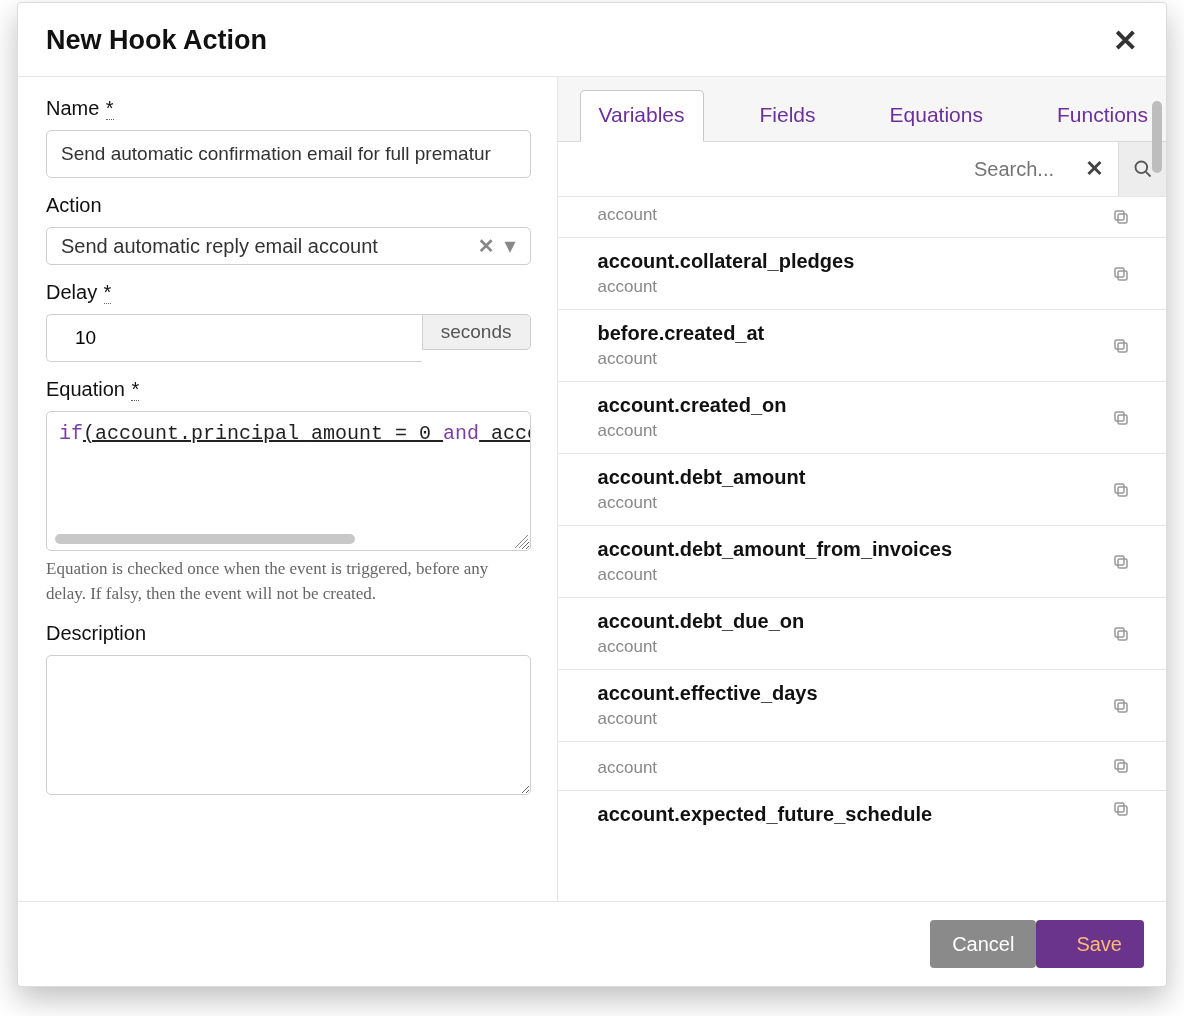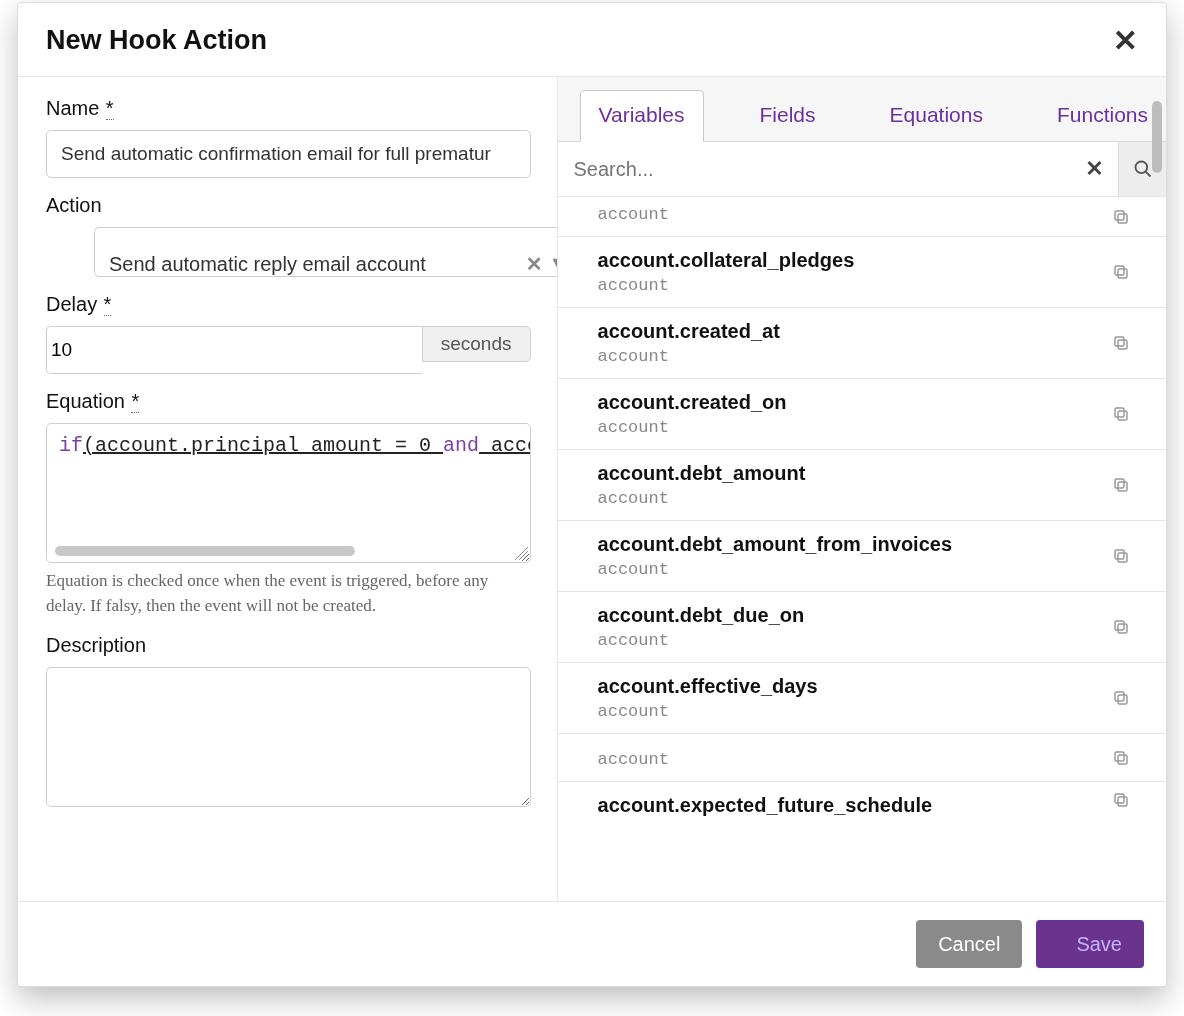--- a/index.html
+++ b/index.html
@@ -77,46 +77,45 @@
   font-size: 19px;
   color: #333;
   padding: 0 14px;
   border: 1px solid #cfcfcf;
   border-radius: 5px;
   outline: none;
   background: #fff;
 }
 .action-select {
   width: 100%;
-  height: 50px;
-  border: 1px solid #cfcfcf;
-  border-radius: 5px;
-  display: flex;
-  align-items: flex-end;
+  height: 38px;
+  border: 1px solid #cfcfcf;
+  border-radius: 5px;
+  display: flex;
+  align-items: center;
   padding: 0 14px;
   background: #fff;
-  margin-left: 48px;
 }
 .action-value {
   flex: 1;
   font-size: 20px;
   color: #333;
   white-space: nowrap;
   overflow: hidden;
 }
 .action-ctrl { color: #888; font-size: 20px; margin-left: 10px; }
 .action-ctrl.clear { font-weight: 700; }
 .action-ctrl.caret { font-size: 22px; }
 
 .delay-row { display: flex; }
 .delay-input {
   flex: 1;
   height: 48px;
   font-size: 19px;
-  padding: 0 4px;
+  padding: 0 28px;
   border: 1px solid #cfcfcf;
   border-radius: 5px 0 0 5px;
   border-right: none;
   background: #fff;
 }
 .delay-unit {
   height: 36px;
   display: flex;
   align-items: center;
   padding: 0 18px;
@@ -210,20 +209,21 @@
   background: #fff;
   border-bottom: 1px solid #e6e6e6;
 }
 .search-input {
   flex: 1;
   height: 54px;
   font-size: 20px;
   padding: 0 16px;
   border: none;
   outline: none;
+  text-align: right;
 }
 .search-clear, .search-btn {
   width: 48px;
   display: flex;
   align-items: center;
   justify-content: center;
   color: #444;
 }
 .search-clear { font-size: 22px; font-weight: 700; background:#fff; border-left:1px solid #fff;}
 .search-btn {
@@ -245,21 +245,20 @@
 .var-item.last { border-bottom: none; padding-bottom: 0px;}
 .var-name {
   font-size: 20px;
   font-weight: 700;
   color: #111;
 }
 .var-ctx {
   font-size: 17px;
   color: #888;
   margin-top: 4px;
-  font-family: Liberation Mono, monospace;
 }
 .copy-ic {
   position: absolute;
   right: 36px;
   top: 50%;
   transform: translateY(-50%);
   color: #999;
   width:18px; height:18px;
 }
 .scroll-thumb {
@@ -272,32 +271,31 @@
   border-radius: 5px;
 }
 
 
 .modal-footer {
   display: flex;
   justify-content: flex-end;
   align-items: center;
   padding: 18px 22px;
   border-top: 1px solid #e6e6e6;
-  gap: 14px;
 }
 .btn {
   height: 48px;
   padding: 0 22px;
   border: none;
   border-radius: 4px;
   font-size: 20px;
   cursor: pointer;
 }
 .btn-cancel { background: #8a8a8a; color: #fff; }
-.btn-save { background: #6a338c; color: #c4b5fd; padding-left: 40px; }
+.btn-save { background: #6a338c; color: #fdba74; padding-left: 40px; }
 
 svg.copy-svg { width:18px; height:18px; }
 </style>
 </head>
 <body>
 
 <div class="modal">
 
   <div class="modal-header">
     <div class="modal-title">New Hook Action</div>
@@ -381,21 +379,21 @@
           </div>
           <div class="var-item">
             <div class="var-name">account.collateral_pledges</div>
             <div class="var-ctx">account</div>
             <span class="copy-ic"><svg class="copy-svg" viewBox="0 0 24 24" fill="none" stroke="#999" stroke-width="2">
                 <rect x="8" y="8" width="12" height="12" rx="2"></rect>
                 <rect x="4" y="4" width="12" height="12" rx="2"></rect>
               </svg></span>
           </div>
           <div class="var-item">
-            <div class="var-name">account.created_at</div>
+            <div class="var-name">before.created_at</div>
             <div class="var-ctx">account</div>
             <span class="copy-ic"><svg class="copy-svg" viewBox="0 0 24 24" fill="none" stroke="#999" stroke-width="2">
                 <rect x="8" y="8" width="12" height="12" rx="2"></rect>
                 <rect x="4" y="4" width="12" height="12" rx="2"></rect>
               </svg></span>
           </div>
           <div class="var-item">
             <div class="var-name">account.created_on</div>
             <div class="var-ctx">account</div>
             <span class="copy-ic"><svg class="copy-svg" viewBox="0 0 24 24" fill="none" stroke="#999" stroke-width="2">

